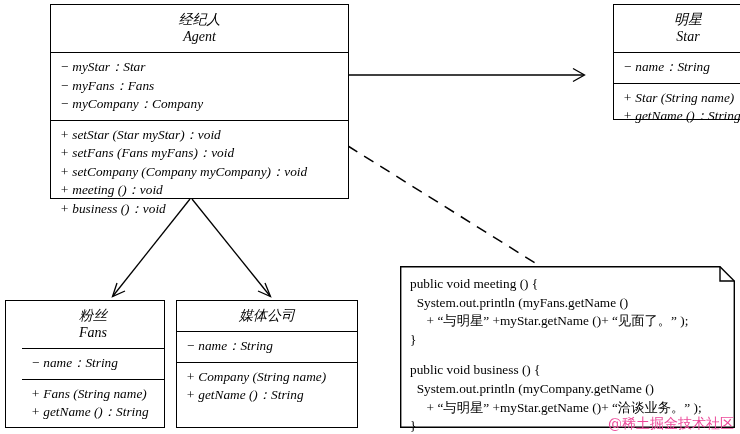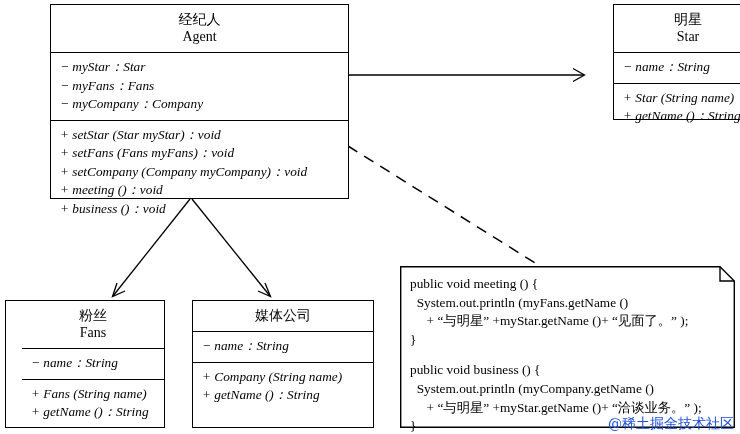--- a/index.html
+++ b/index.html
@@ -33,20 +33,21 @@
     background: #ffffff;
     z-index: 2;
   }
   .uml-section {
     box-sizing: border-box;
     padding: 5px 9px 6px 9px;
   }
   .uml-section.header {
     text-align: center;
     padding: 6px 6px 7px 6px;
+    font-style: italic;
   }
   .uml-section.divided {
     border-top: 1.4px solid #000000;
   }
   .cls-name-cn {
     font-size: 14px;
     line-height: 17px;
     font-family: "DejaVu Serif", "Liberation Serif", serif;
   }
   .cls-name-en {
@@ -83,21 +84,21 @@
   }
   .code-line.blank {
     height: 12px;
   }
   .watermark {
     position: absolute;
     right: 6px;
     bottom: 2px;
     font-size: 14px;
     line-height: 18px;
-    color: #1d4ed8;
+    color: #ec4899;
     font-family: "DejaVu Serif", "Liberation Serif", serif;
     white-space: nowrap;
     z-index: 3;
   }
 </style>
 </head>
 <body>
 
 <div id="diagram-canvas">
 
@@ -163,21 +164,21 @@
     </div>
     <div class="uml-section divided">
       <div class="member">− name：String</div>
     </div>
     <div class="uml-section divided">
       <div class="member">+ Fans (String name)</div>
       <div class="member">+ getName ()：String</div>
     </div>
   </div>
 
-  <div class="uml-class" style="left:192px; top:300px; width:182px; height:128px;">
+  <div class="uml-class" style="left:176px; top:300px; width:182px; height:128px;">
     <div class="uml-section header">
       <div class="cls-name-cn">媒体公司</div>
     </div>
     <div class="uml-section divided">
       <div class="member">− name：String</div>
     </div>
     <div class="uml-section divided">
       <div class="member">+ Company (String name)</div>
       <div class="member">+ getName ()：String</div>
     </div>

